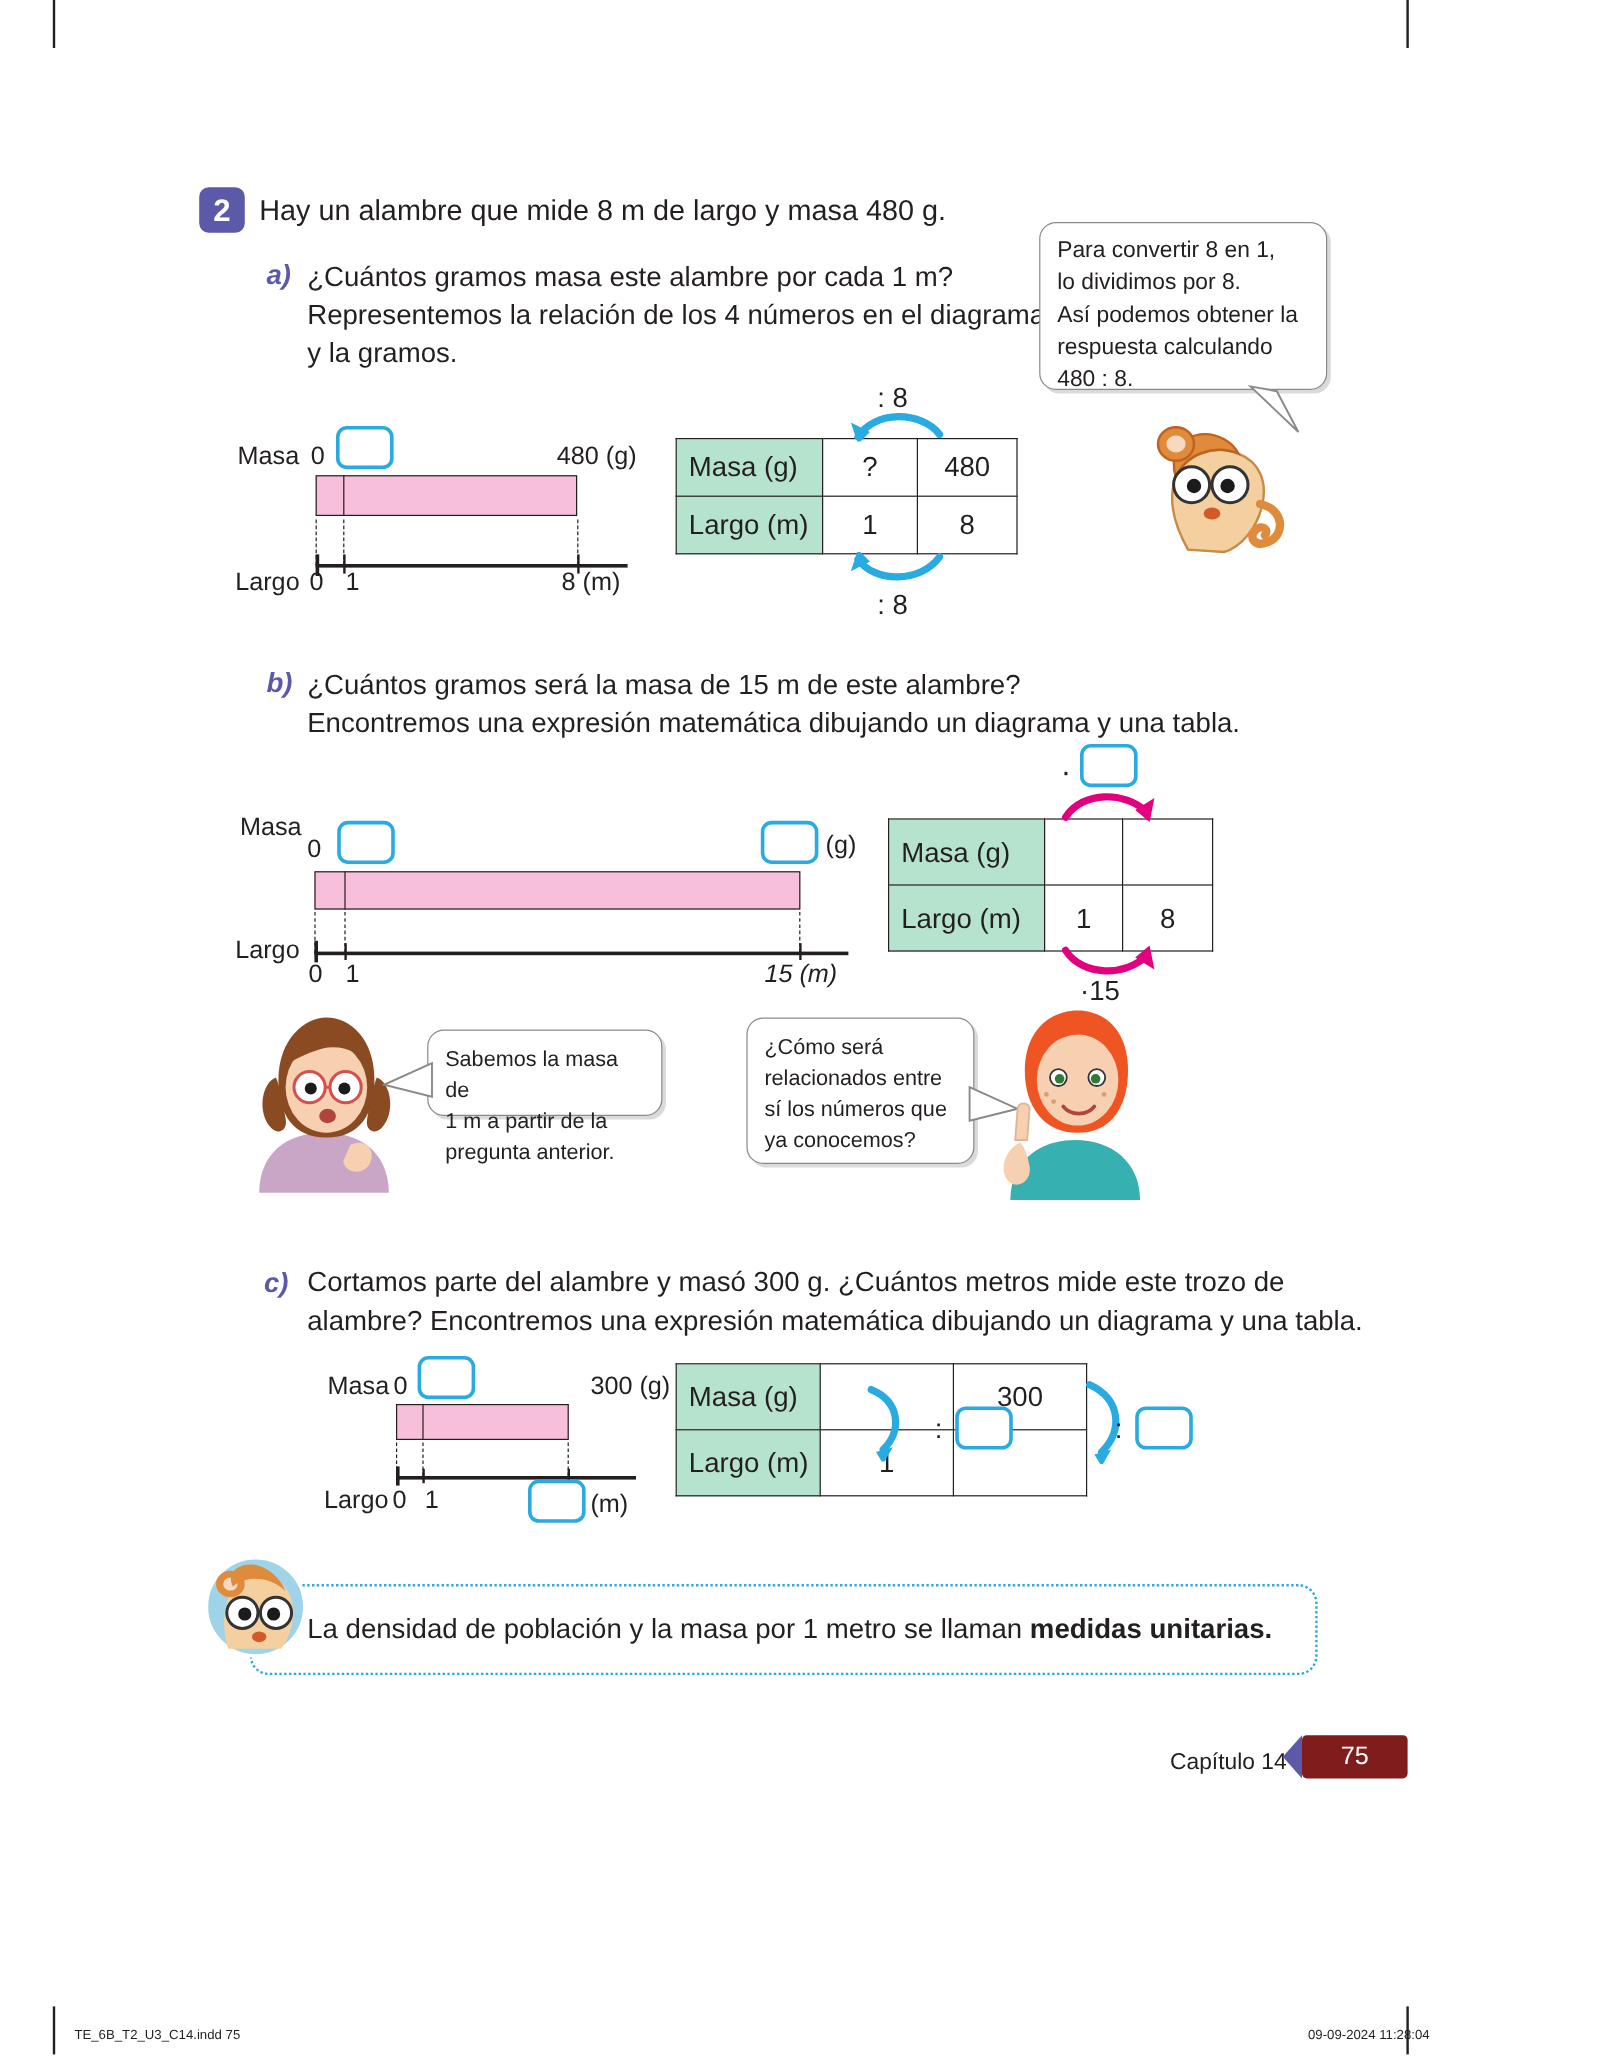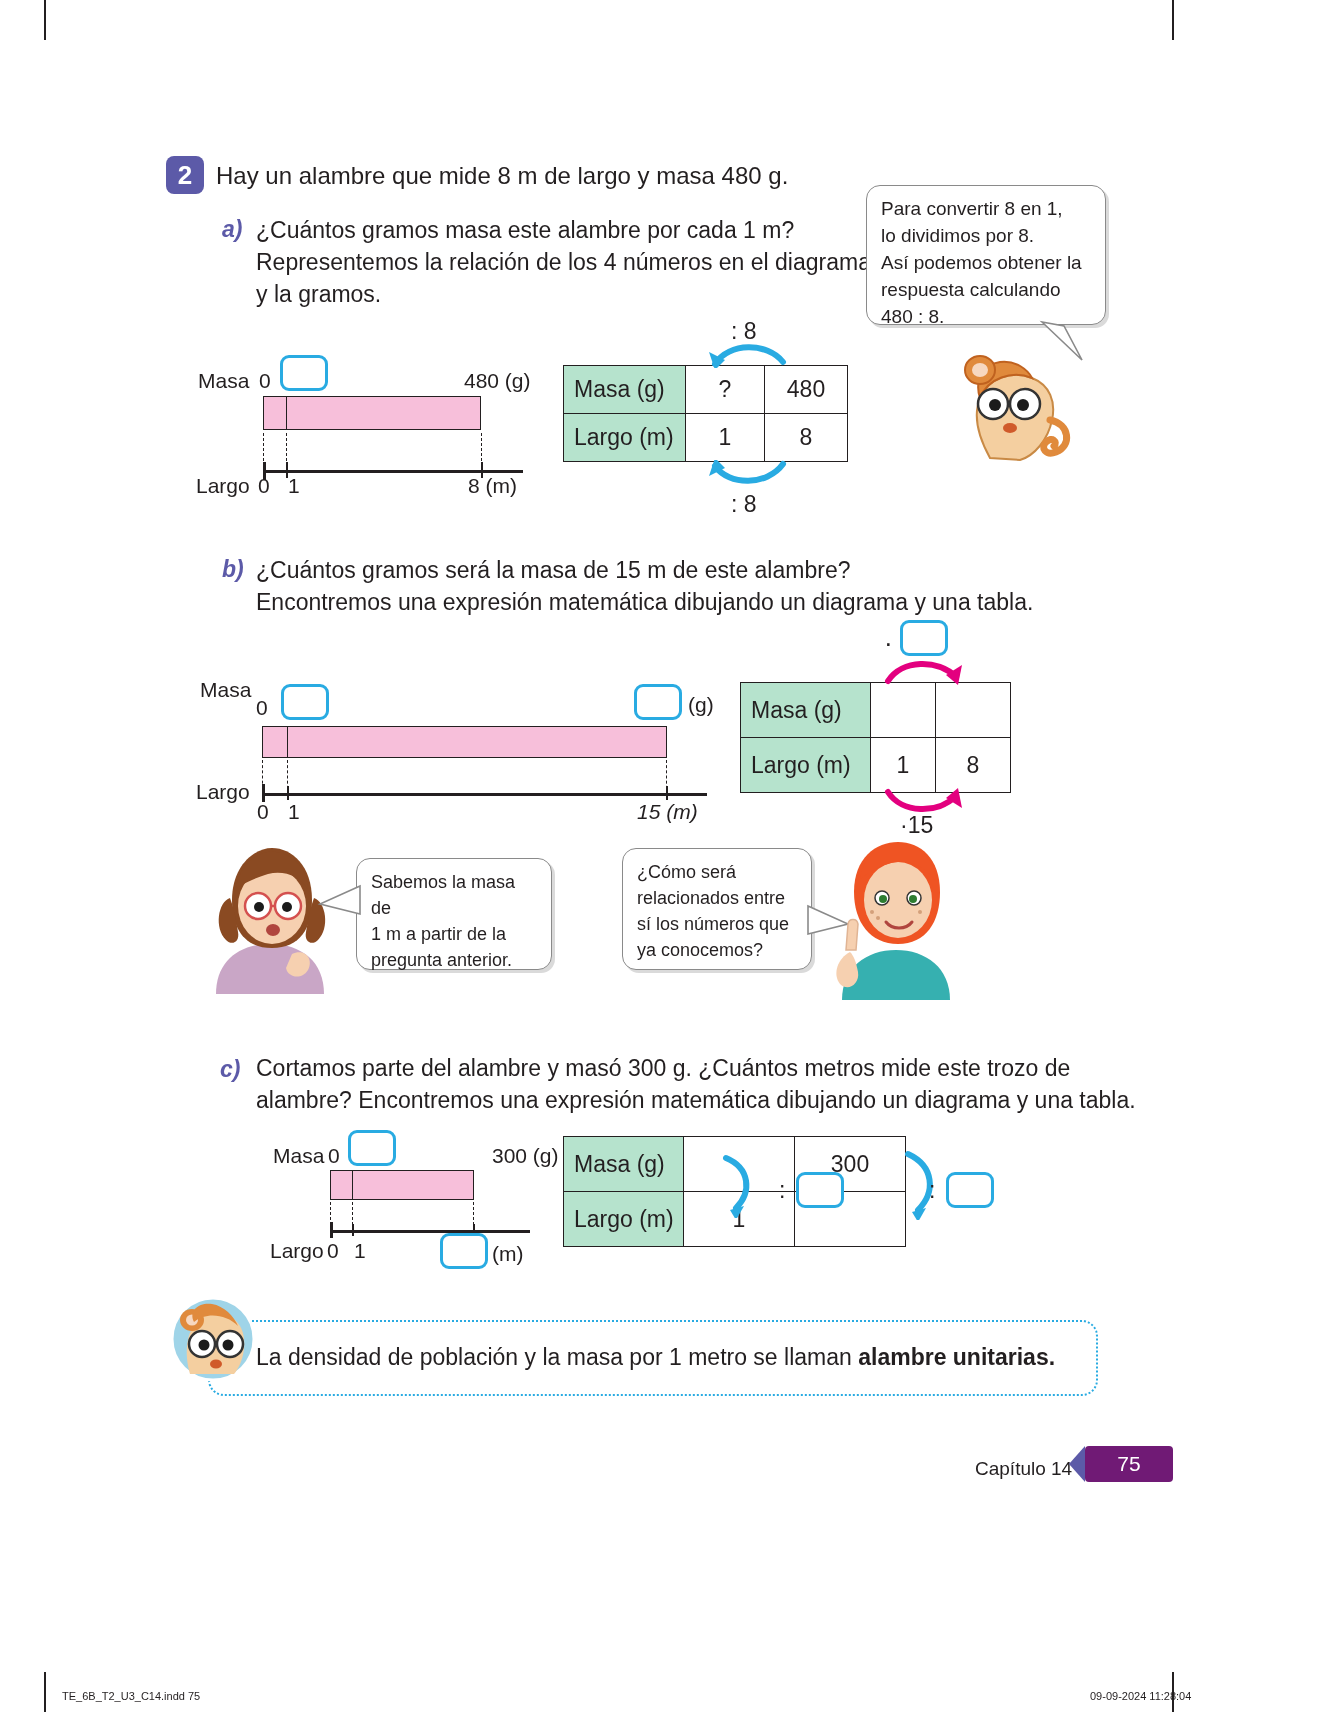--- a/index.html
+++ b/index.html
@@ -59,21 +59,21 @@
   
   .notebox{
     position:absolute;border:2.5px dotted #29abe2;border-radius:16px;background:#fff;box-sizing:border-box;
   }
   .notetext{position:absolute;font-size:23px;color:#231f20;white-space:nowrap;}
   .notetext b{font-weight:bold;}
 
   
   .chapter{position:absolute;font-size:19px;color:#231f20;}
   .pagetab{
-    position:absolute;background:#701a75;color:#fff;font-size:21px;
+    position:absolute;background:#7f1d1d;color:#fff;font-size:21px;
     display:flex;align-items:center;justify-content:center;border-radius:4px;
   }
   .pagetab:before{
     content:"";position:absolute;left:-16px;top:0;width:0;height:0;
     border-top:18px solid transparent;border-bottom:18px solid transparent;
     border-right:16px solid #5c5aa8;
   }
   .printinfo{position:absolute;font-size:11px;color:#231f20;font-family:"Liberation Sans",sans-serif;}
 </style>
 </head>
@@ -230,21 +230,21 @@
   <path d="M118,62 C130,66 134,92 122,104 C116,110 108,106 110,96 C112,84 114,72 118,62 Z" fill="#8a4a22"></path>
   <circle cx="62" cy="70" r="13" fill="#fff" stroke="#d4504f" stroke-width="2.5"></circle>
   <circle cx="92" cy="70" r="13" fill="#fff" stroke="#d4504f" stroke-width="2.5"></circle>
   <line x1="75" y1="70" x2="79" y2="70" stroke="#d4504f" stroke-width="2.5"></line>
   <circle cx="63" cy="71" r="5" fill="#1b1b1b"></circle>
   <circle cx="91" cy="71" r="5" fill="#1b1b1b"></circle>
   <ellipse cx="77" cy="94" rx="7" ry="6" fill="#b0453e"></ellipse>
   <path d="M96,118 C108,112 118,122 112,134 C106,144 92,142 90,132" fill="#f6d0b0"></path>
 </svg>
 
-<div class="bubble small" style="left:356px;top:858px;width:196px;height:112px;">
+<div class="bubble small" style="left:356px;top:858px;width:196px;height:72px;">
   <div>Sabemos la masa de</div>
   <div>1 m a partir de la</div>
   <div>pregunta anterior.</div>
 </div>
 <svg class="abs" style="left:316px;top:880px;" width="46" height="44">
   <path d="M44,6 L4,24 L44,34 Z" fill="#fff" stroke="#8a8a8a" stroke-width="1.6"></path>
 </svg>
 
 <div class="bubble small" style="left:622px;top:848px;width:190px;height:122px;">
   <div>¿Cómo será</div>
@@ -338,19 +338,19 @@
   <ellipse cx="22" cy="24" rx="6" ry="5.5" fill="#f7d8c0"></ellipse>
   <path d="M24,26 C18,14 30,6 42,8 C54,10 64,20 68,30 C56,18 36,16 24,26 Z" fill="#e08a3c"></path>
   <circle cx="32" cy="48" r="13" fill="#fff" stroke="#333" stroke-width="2.5"></circle>
   <circle cx="60" cy="48" r="13" fill="#fff" stroke="#333" stroke-width="2.5"></circle>
   <circle cx="34" cy="49" r="5.5" fill="#1b1b1b"></circle>
   <circle cx="58" cy="49" r="5.5" fill="#1b1b1b"></circle>
   <line x1="45" y1="47" x2="47" y2="47" stroke="#333" stroke-width="2.5"></line>
   <ellipse cx="46" cy="68" rx="6" ry="4.5" fill="#d05a2a"></ellipse>
 </svg>
 <div class="notetext" style="left:256px;top:1344px;">
-  <span>La densidad de población y la masa por 1 metro se llaman </span><b>alambre unitarias.</b>
+  <span>La densidad de población y la masa por 1 metro se llaman </span><b>medidas unitarias.</b>
 </div>
 
 <div class="chapter" style="left:975px;top:1458px;">Capítulo 14</div>
 <div class="pagetab" style="left:1085px;top:1446px;width:88px;height:36px;">75</div>
 <div class="printinfo" style="left:62px;top:1690px;">TE_6B_T2_U3_C14.indd  75</div>
 <div class="printinfo" style="left:1090px;top:1690px;">09-09-2024  11:28:04</div>
 
 </body></html>

